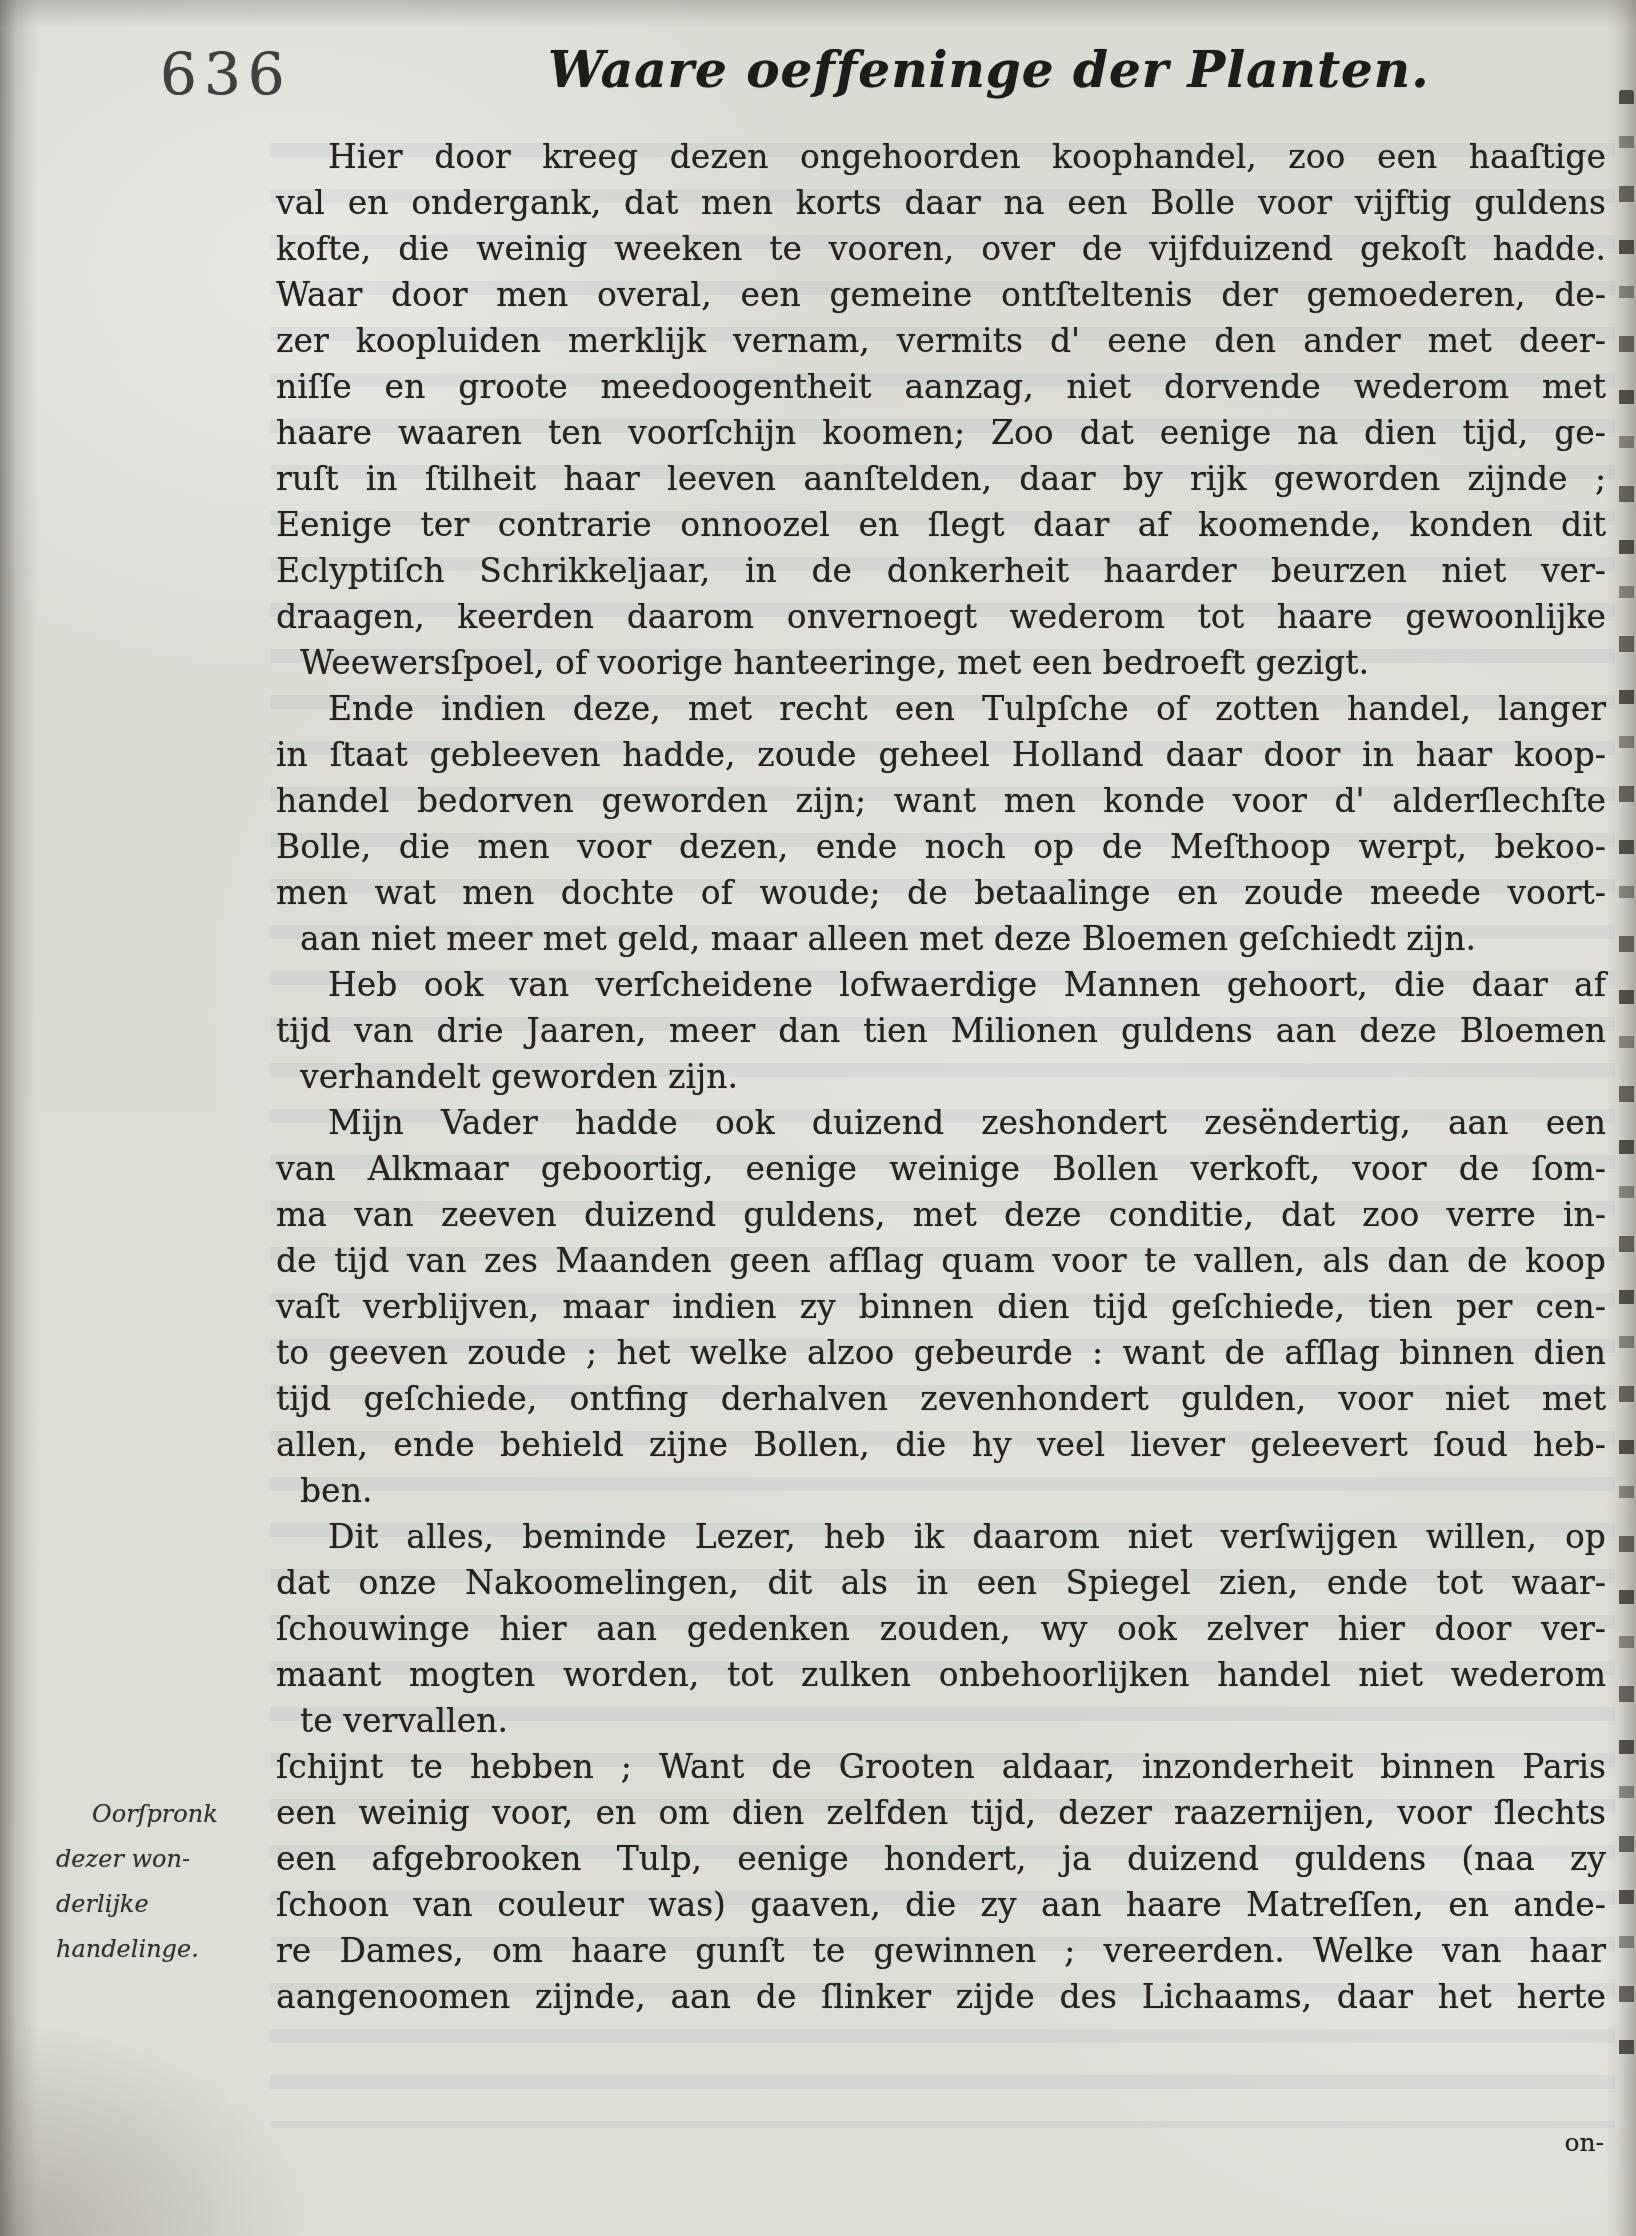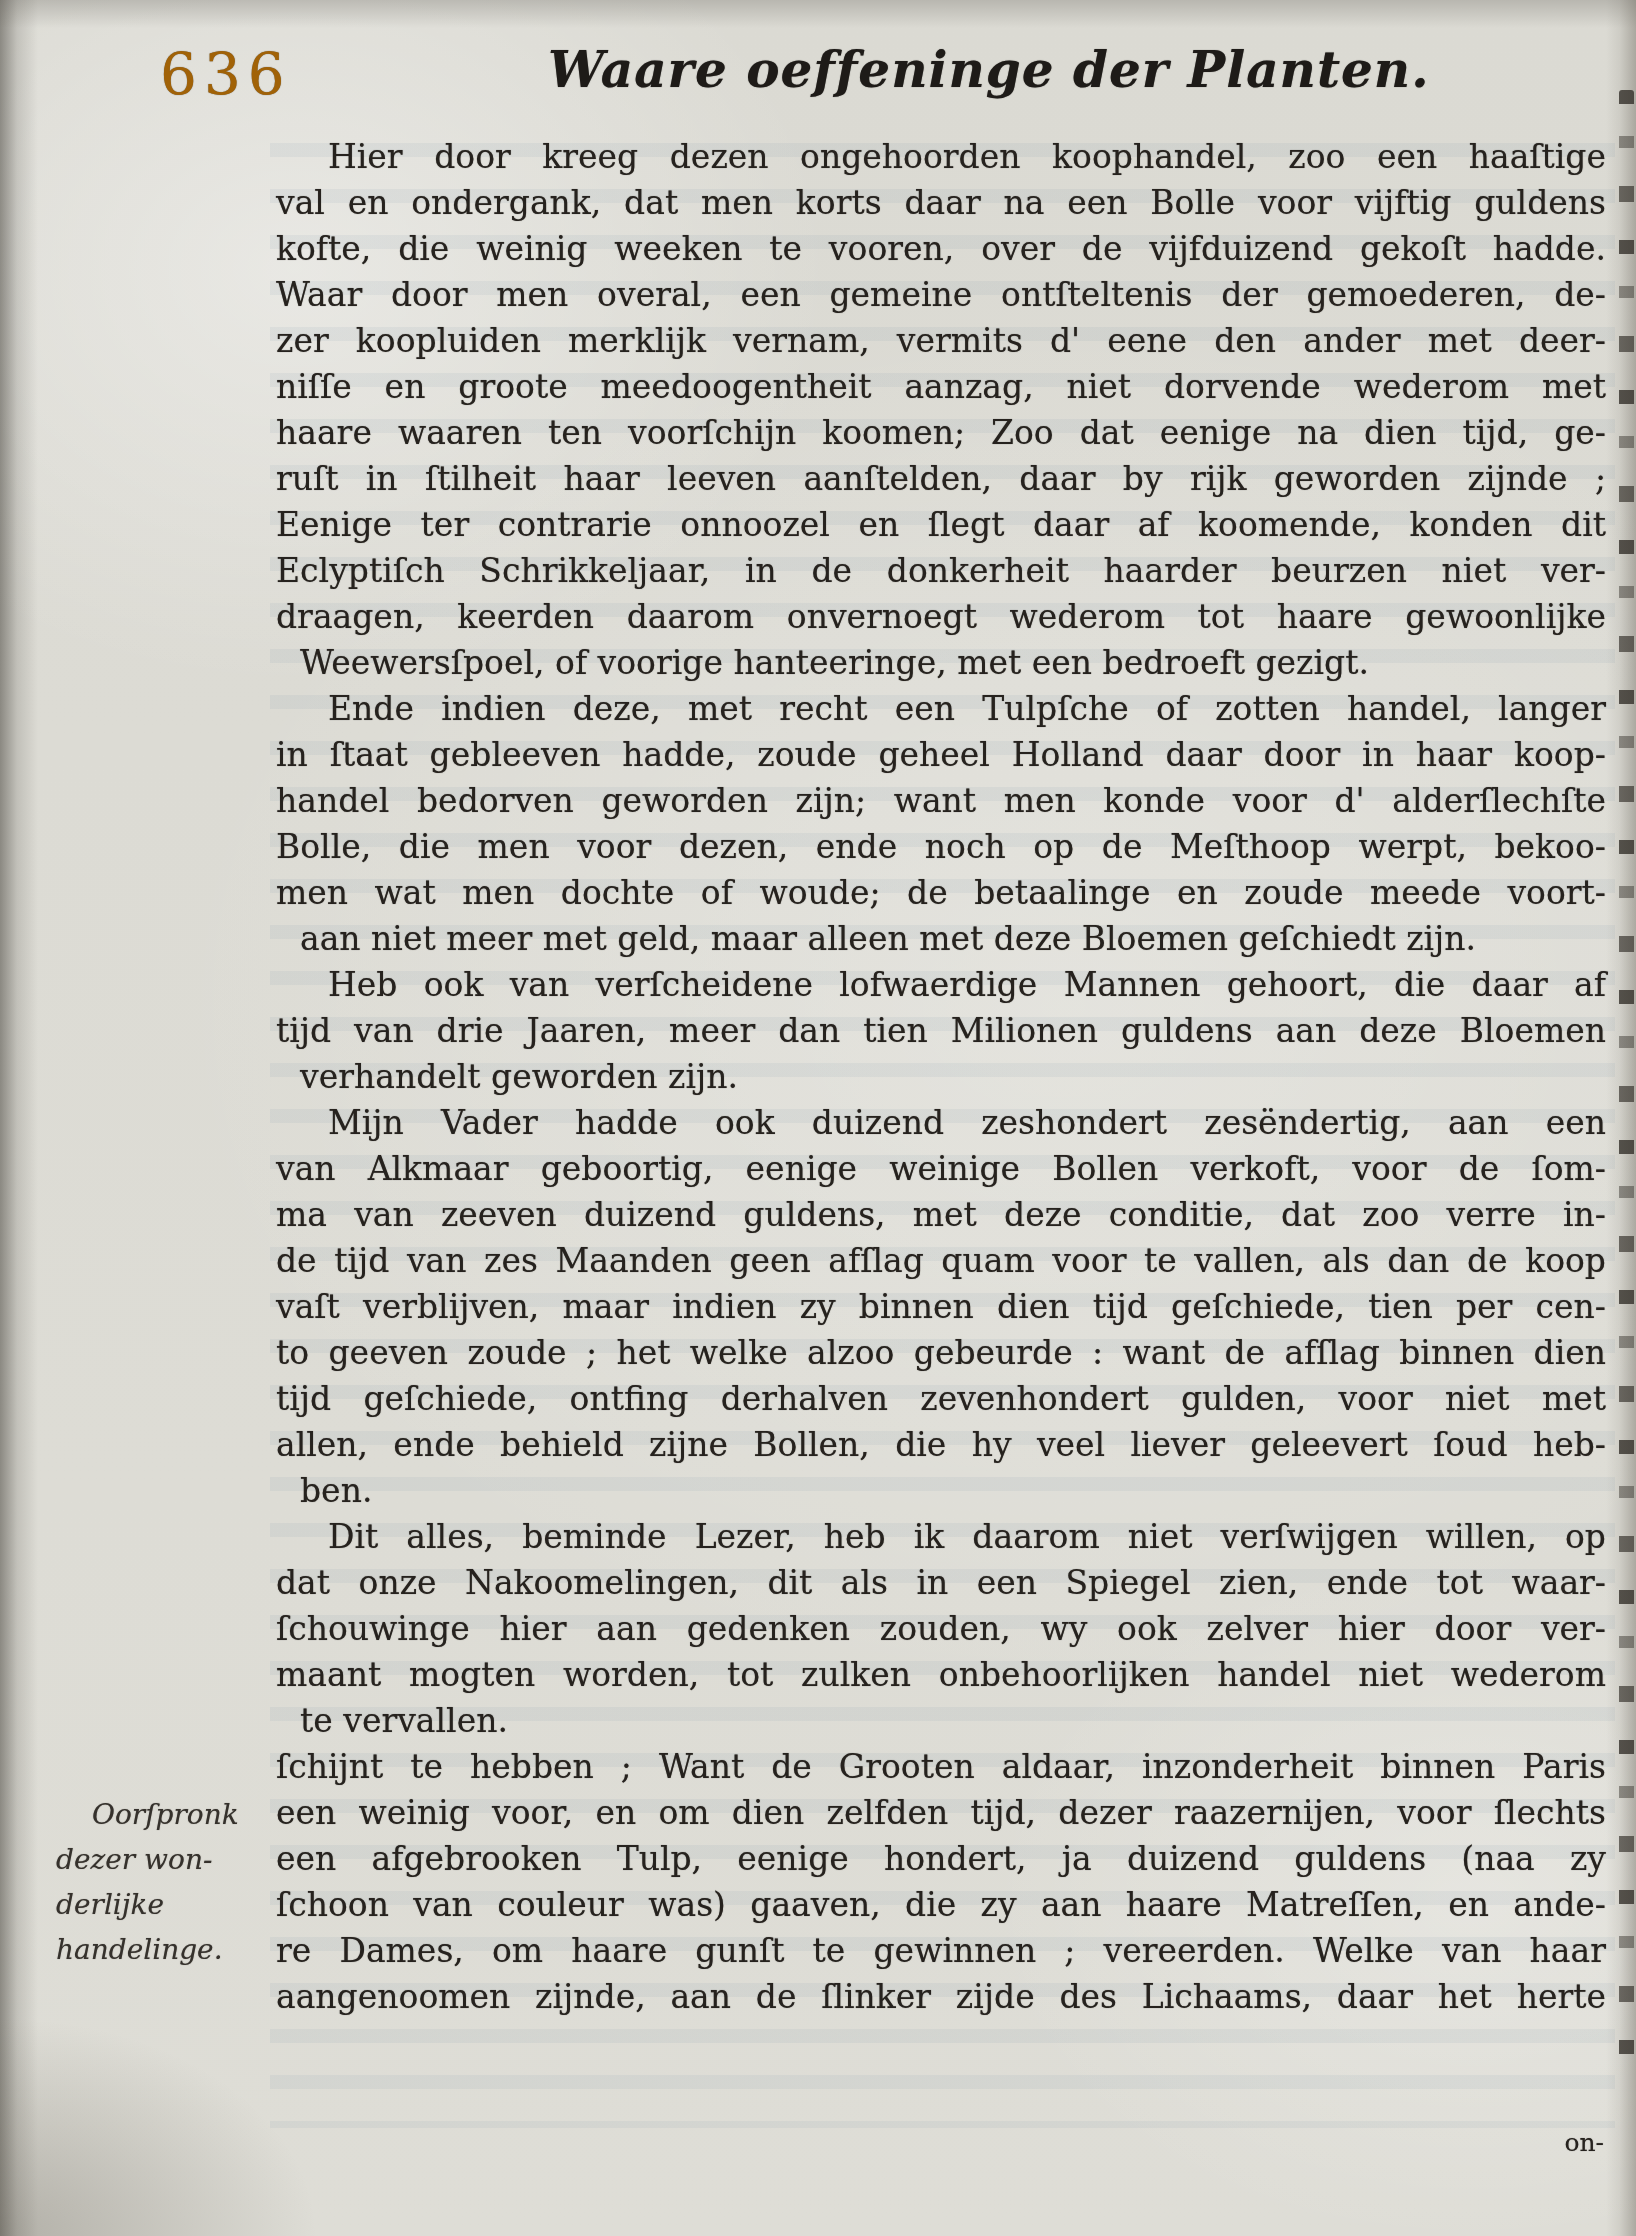--- a/index.html
+++ b/index.html
@@ -26,30 +26,30 @@
       rgba(48,44,38,0.78) 0 14px, transparent 14px 46px,
       rgba(48,44,38,0.45) 46px 58px, transparent 58px 96px,
       rgba(48,44,38,0.65) 96px 112px, transparent 112px 150px);}
   .smudge-bl{position:absolute;left:0;bottom:0;width:320px;height:220px;
     background:radial-gradient(ellipse at 0% 100%, rgba(95,90,80,0.35), transparent 70%);}
   .showthrough{position:absolute;left:270px;top:118px;width:1345px;height:2010px;pointer-events:none;
     background:repeating-linear-gradient(to bottom,
       transparent 0 25px, rgba(100,130,155,0.085) 25px 39px, transparent 39px 46px);}
   
   .pagenum{position:absolute;left:160px;top:40px;font-size:58px;letter-spacing:7px;
-    color:#a16207;text-shadow:0 0 1px rgba(30,28,25,0.65);}
+    color:#404040;text-shadow:0 0 1px rgba(30,28,25,0.65);}
   .running-title{position:absolute;left:548px;top:40px;font-size:50px;font-style:italic;font-weight:700;
     letter-spacing:1px;color:#1e1b18;text-shadow:0 0 1px rgba(30,28,25,0.6);white-space:nowrap;}
   .textblock{position:absolute;left:276px;top:134px;width:1330px;
     font-size:33px;line-height:46px;color:#26221e;text-shadow:0 0 1px rgba(35,32,28,0.55);}
   .textblock .line{text-align:justify;text-align-last:justify;white-space:normal;}
   .textblock .line.first{text-indent:52px;}
   .textblock .line.last{text-align-last:left;margin-left:24px;}
   .margin-note{position:absolute;left:56px;top:1792px;width:218px;font-style:italic;
-    font-size:28px;line-height:45px;color:#35312c;text-shadow:0 0 1px rgba(50,46,40,0.5);}
+    font-size:24px;line-height:45px;color:#35312c;text-shadow:0 0 1px rgba(50,46,40,0.5);}
   .margin-note .mline.first{text-indent:36px;}
   .catchword{position:absolute;right:32px;top:2128px;font-size:25px;color:#26221e;
     text-shadow:0 0 1px rgba(35,32,28,0.55);}
 </style>
 </head>
 <body>
 
 <div class="edge-left"></div>
 <div class="edge-top"></div>
 <div class="edge-right"></div>

